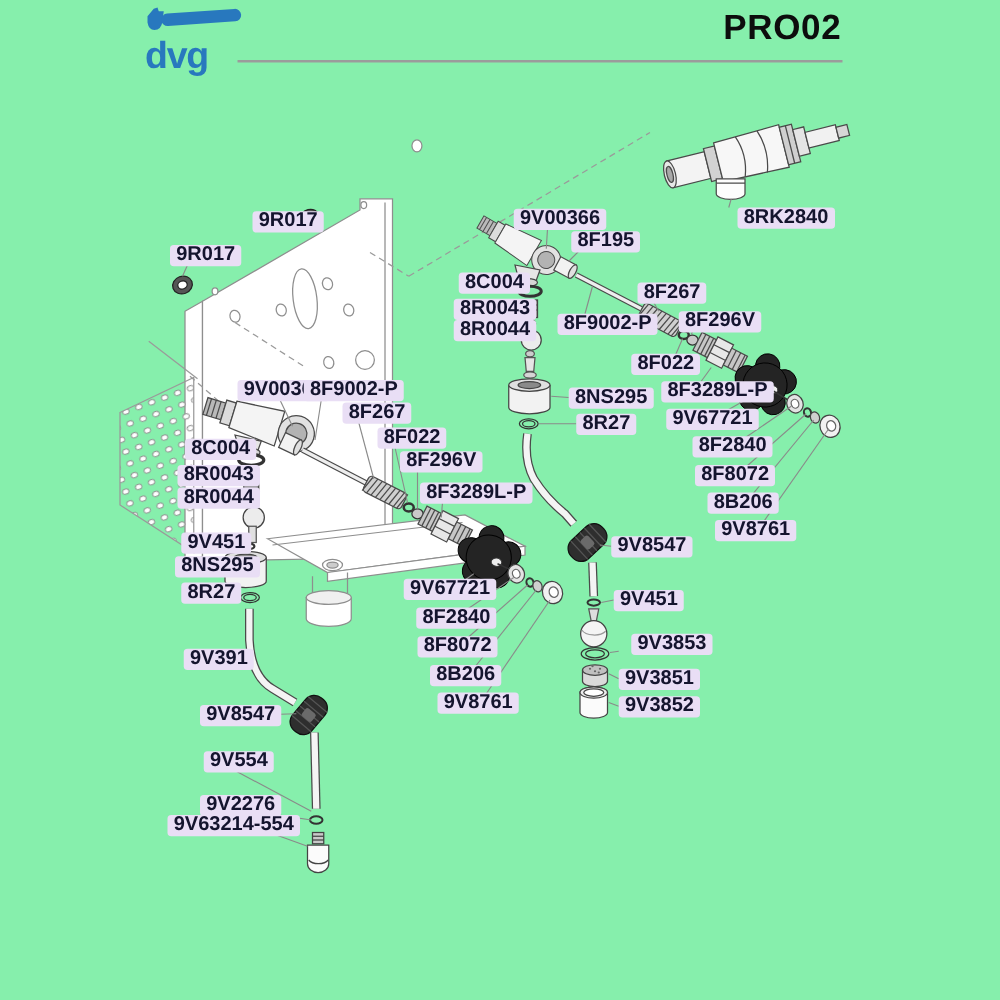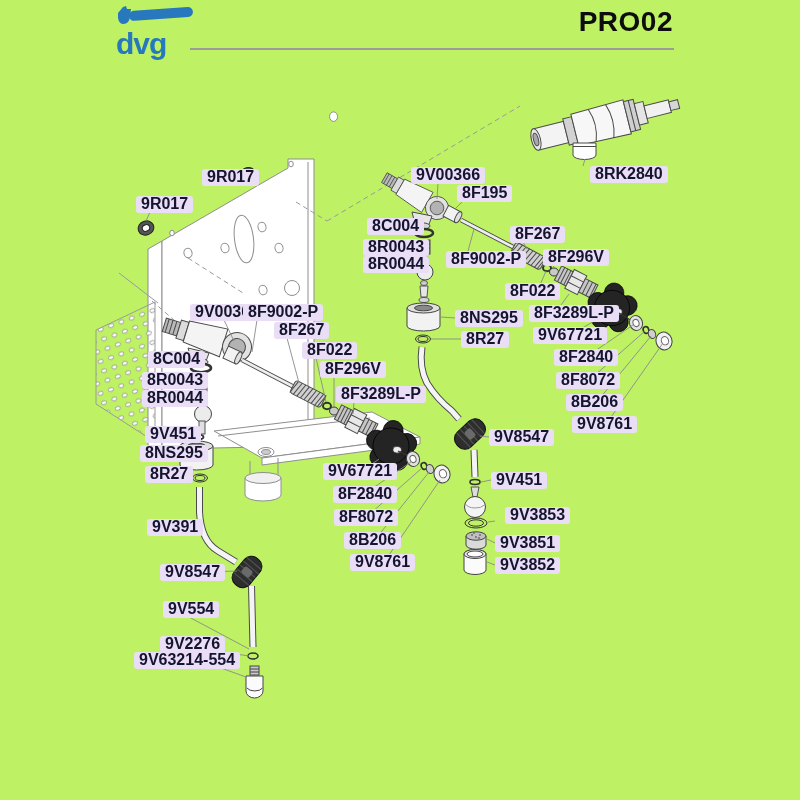--- a/index.html
+++ b/index.html
@@ -1,21 +1,21 @@
 <!DOCTYPE html>
 <html style="--label-bg: #e9def5; --label-text: #14142e; --leader: #8a8a8a; --logo: #2878be; --rule: #9b9b9b;"><head>
 <meta charset="utf-8">
 <style>
   :root{
     --label-bg:#e9def5; --label-text:#14142e; --leader:#8a8a8a;
     --logo:#2878be; --rule:#9b9b9b;
   }
   html,body{margin:0;padding:0;background:#fff;}
   body{width:800px;height:800px;overflow:hidden;font-family:"Liberation Sans",sans-serif;}
-  #page{position:relative;width:800px;height:800px;background:#bef264;}
+  #page{position:relative;width:800px;height:800px;background:#86efac;}
   
   #logo{position:absolute;left:116px;top:5px;width:92px;}
   #logo-text{font-size:30px;font-weight:800;color:var(--logo);margin-top:-10px;letter-spacing:-1px;line-height:1;}
   #hrule{position:absolute;left:190px;top:48px;width:484px;height:2px;background:var(--rule);}
   #title-block{position:absolute;top:7px;right:127px;text-align:right;}
   #doc-title{font-size:28px;font-weight:800;color:#0d0d0d;letter-spacing:.5px;line-height:1.05;}
   #doc-subtitle{font-size:19px;font-weight:400;color:#1e1e1e;letter-spacing:.5px;margin-top:1px;}
   
   #art,#leader-layer{position:absolute;left:0;top:0;}
   #label-layer{position:absolute;left:0;top:0;width:800px;height:800px;}

